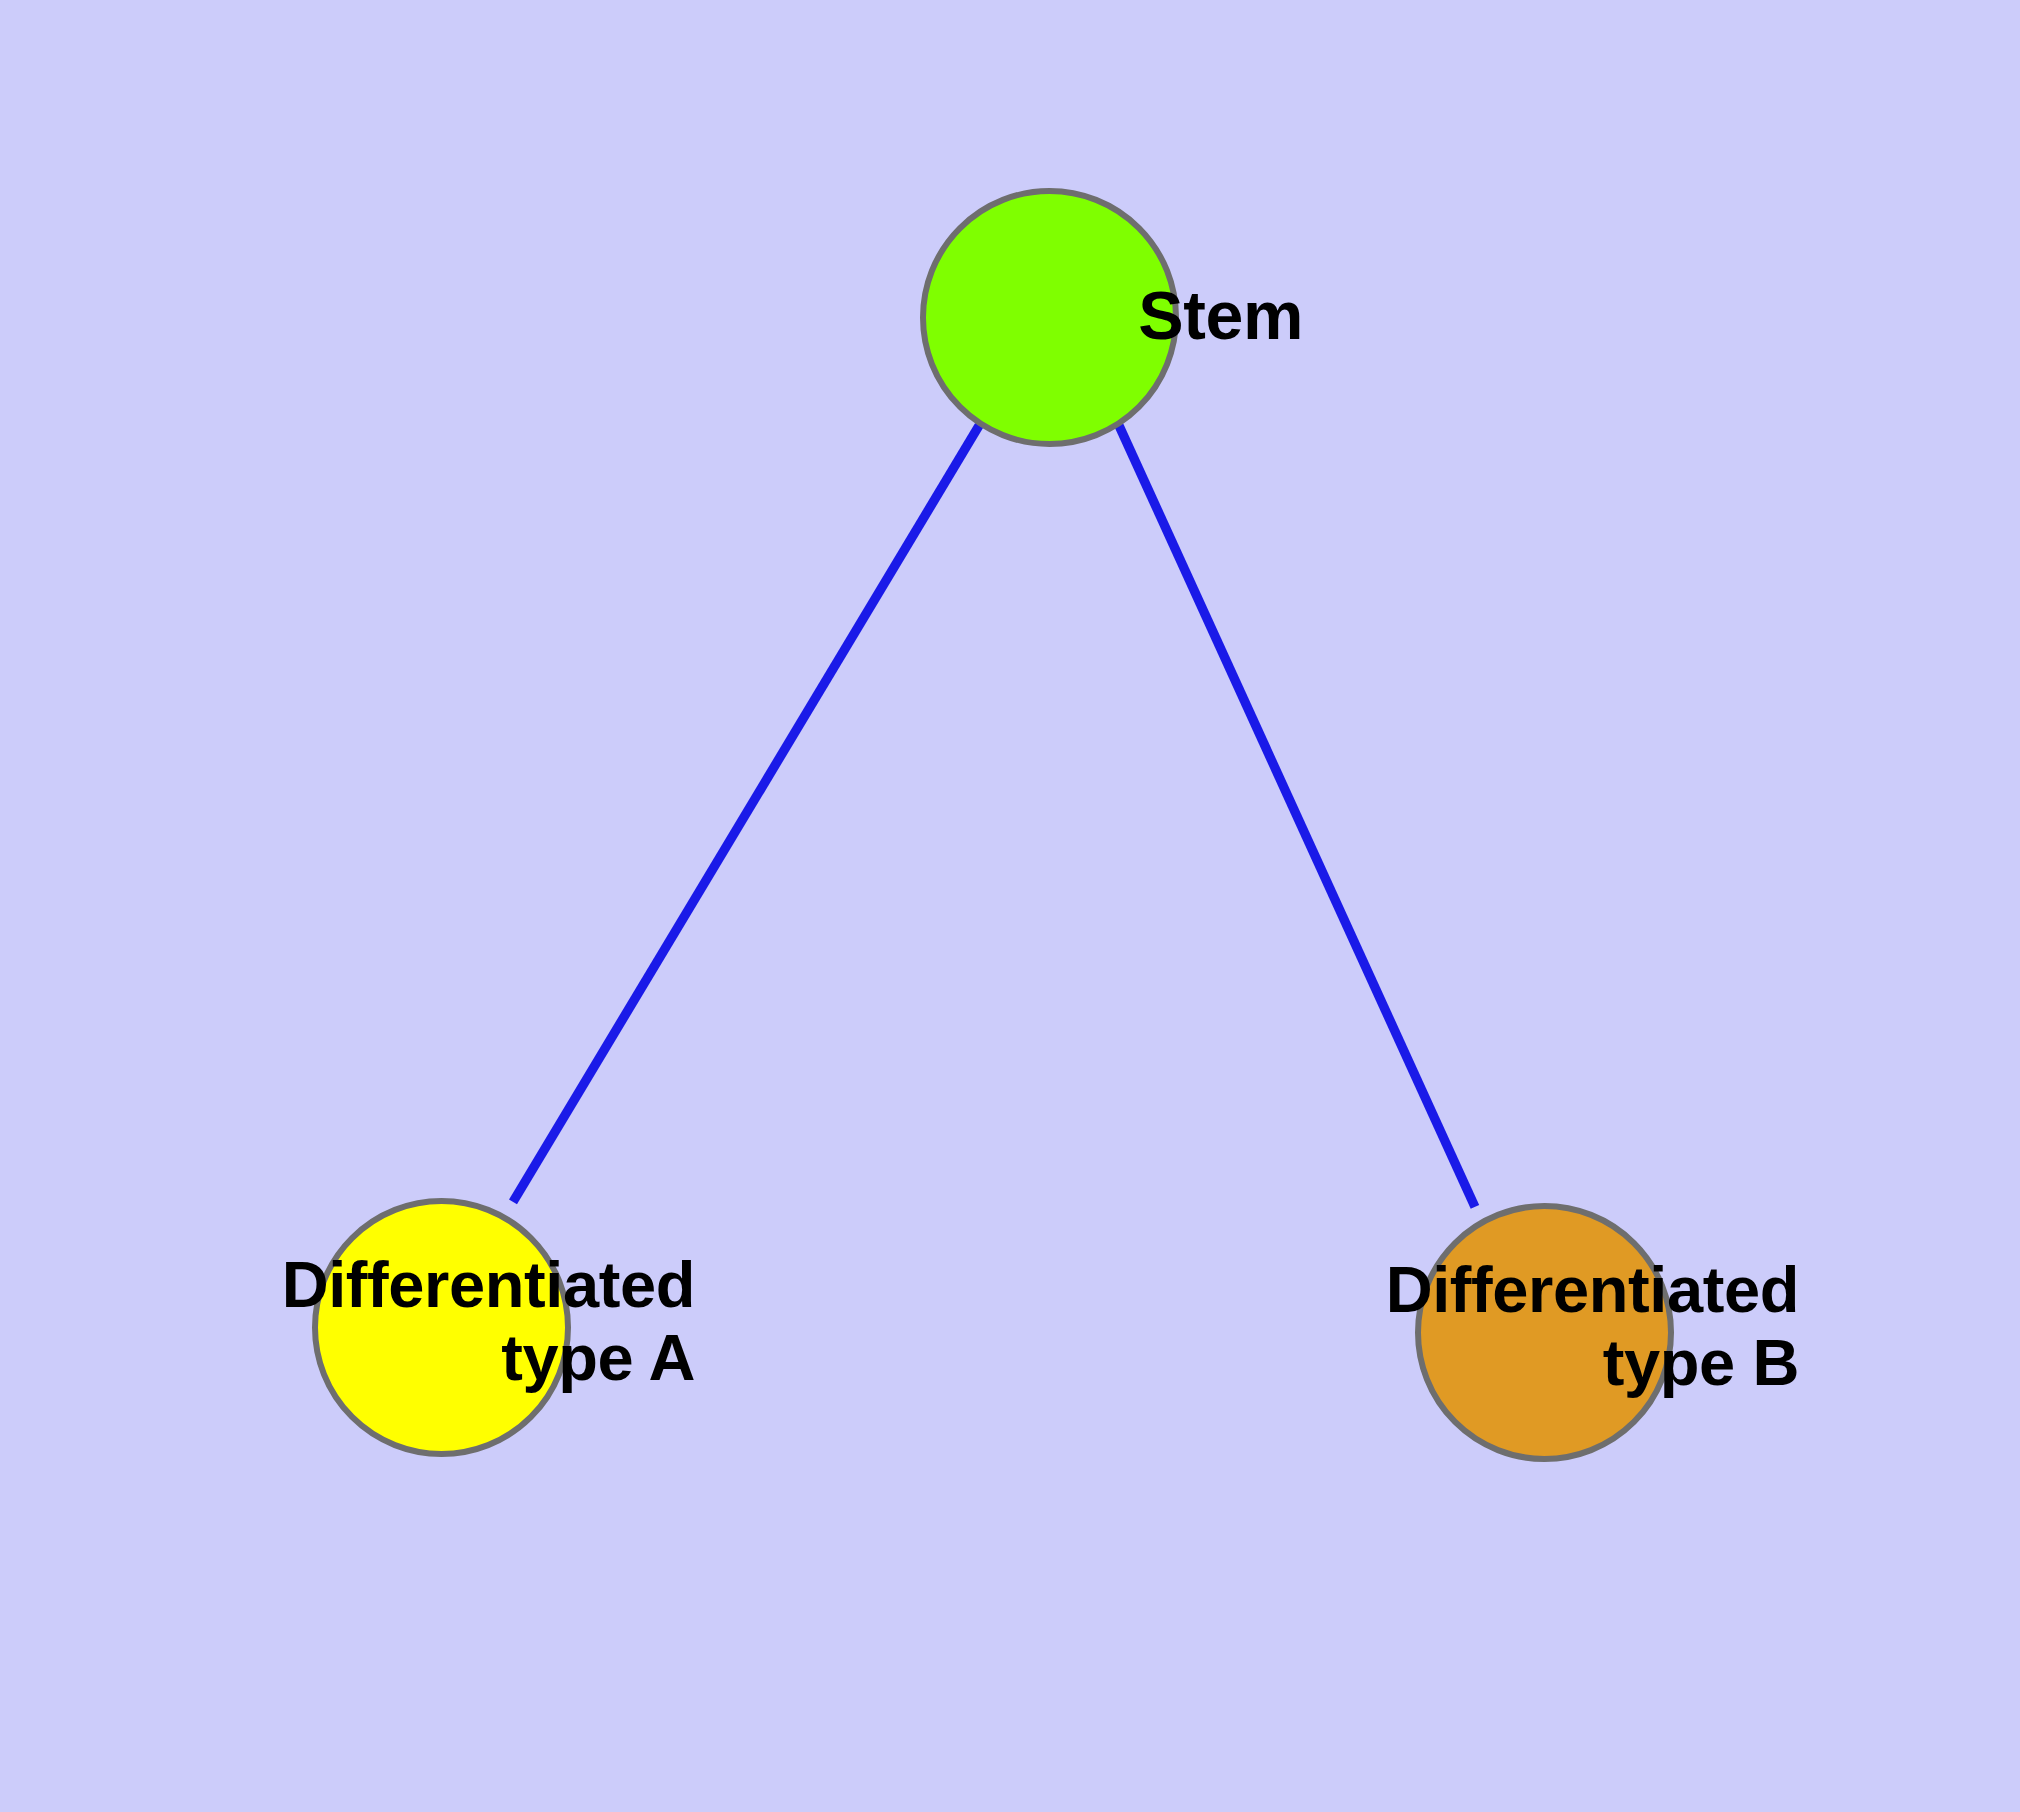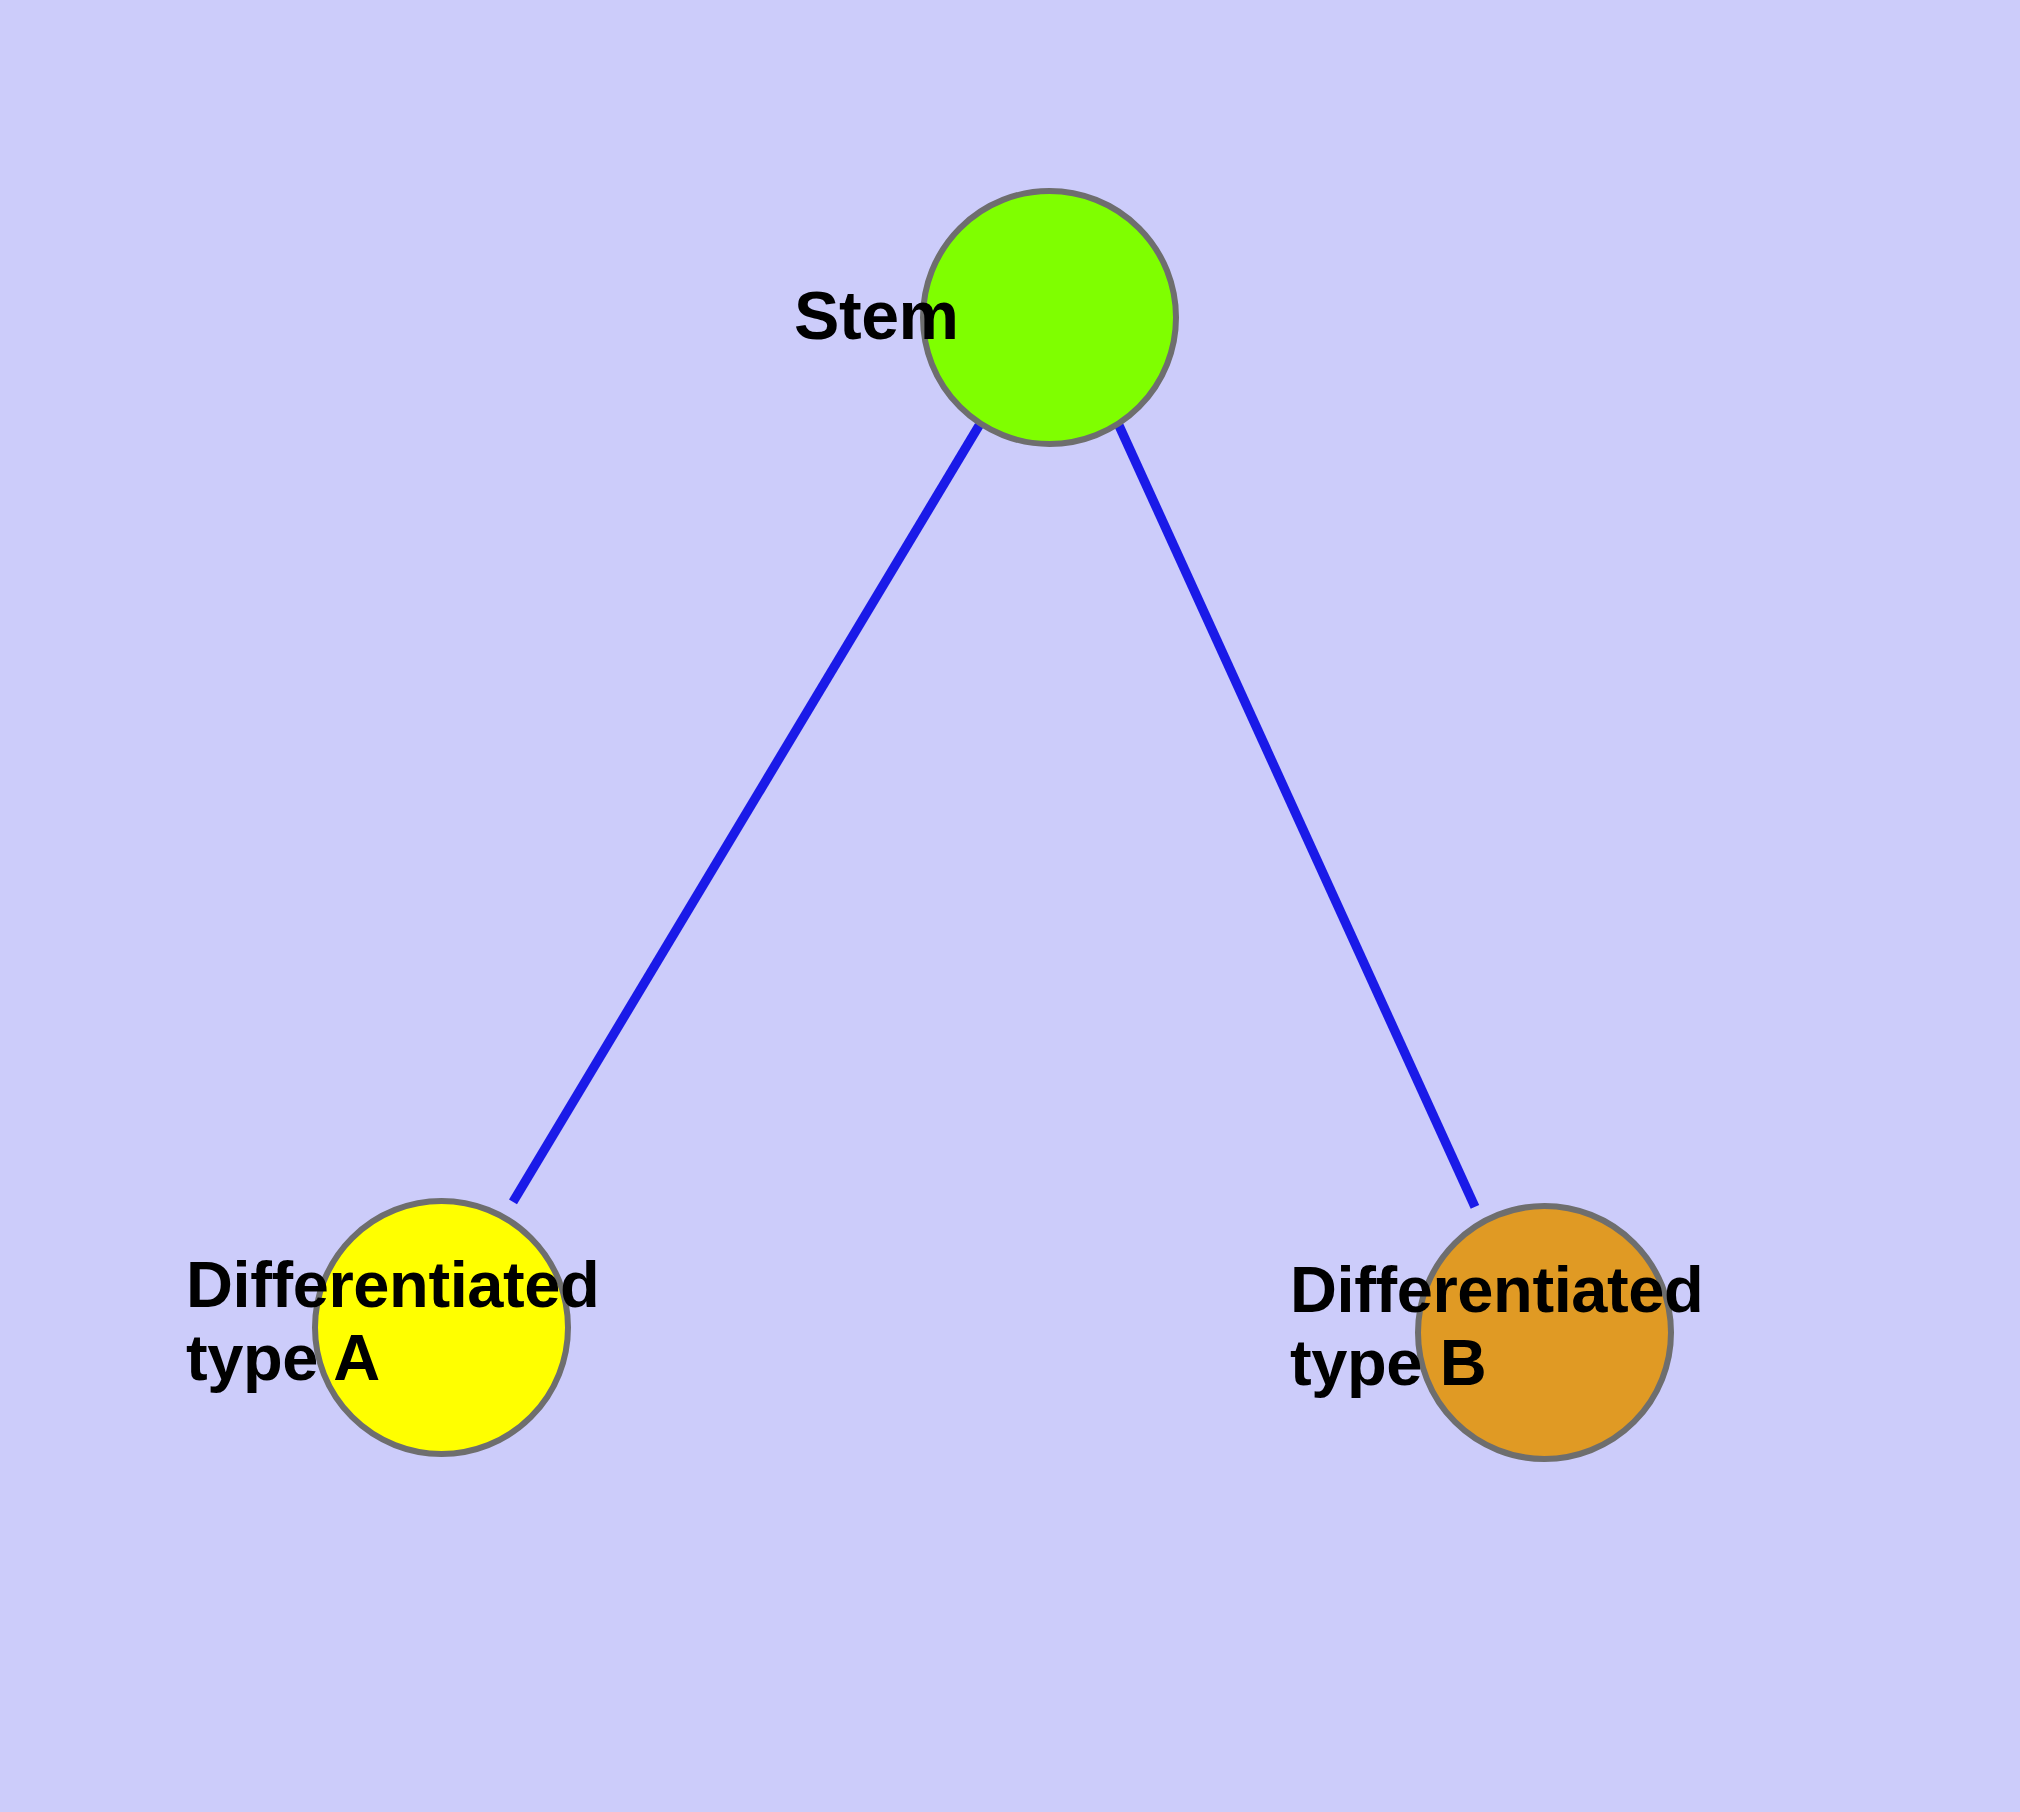--- a/index.html
+++ b/index.html
@@ -27,21 +27,21 @@
     height: 1812px;
   }
   .node {
     position: absolute;
     box-sizing: border-box;
     border-radius: 50%;
     border: 6px solid #6e6e6e;
   }
   .node-label {
     position: absolute;
-    text-align: left;
+    text-align: right;
     color: #000000;
     font-weight: bold;
     line-height: 1.13;
     white-space: pre;
     pointer-events: none;
     letter-spacing: -0.4px;
   }
   #node-stem {
     left: 920px;
     top: 188px;

